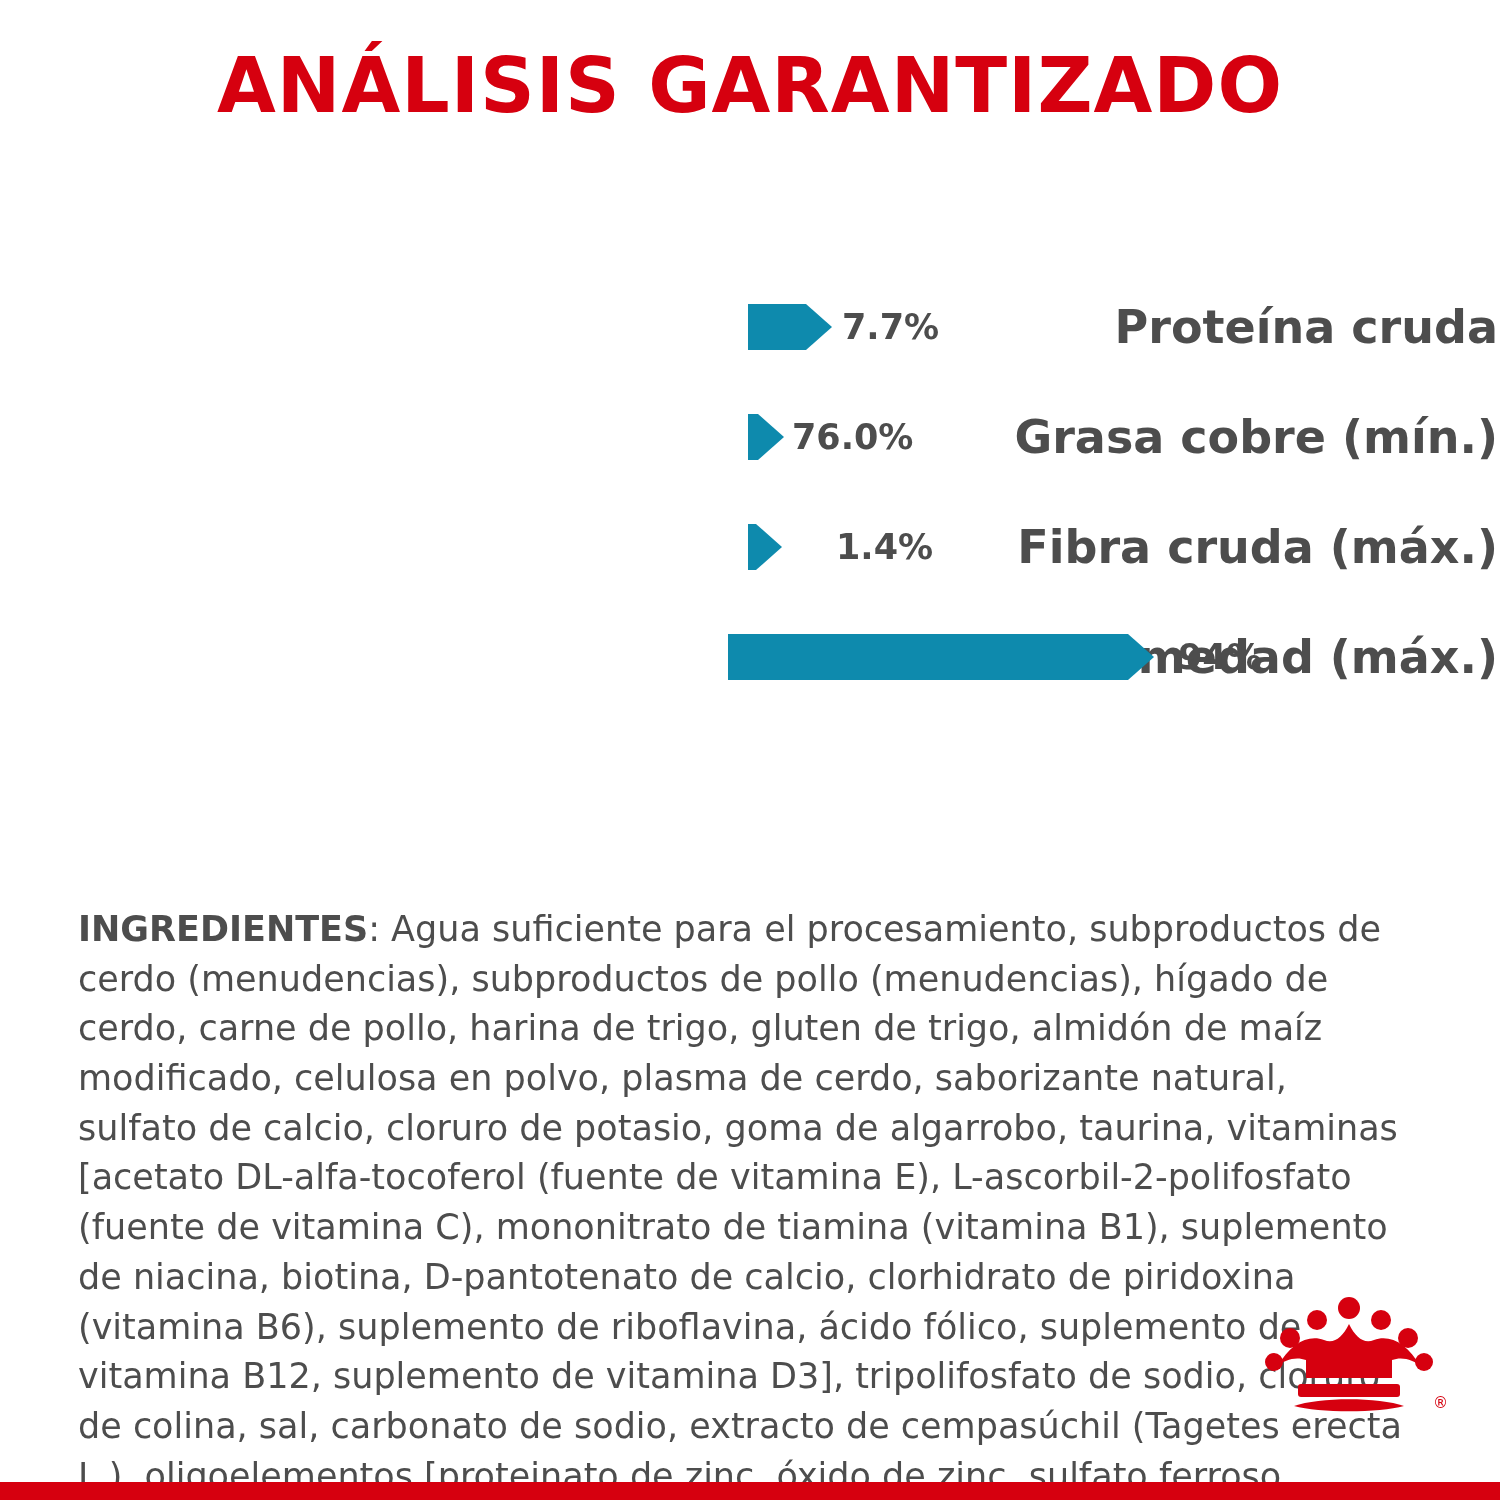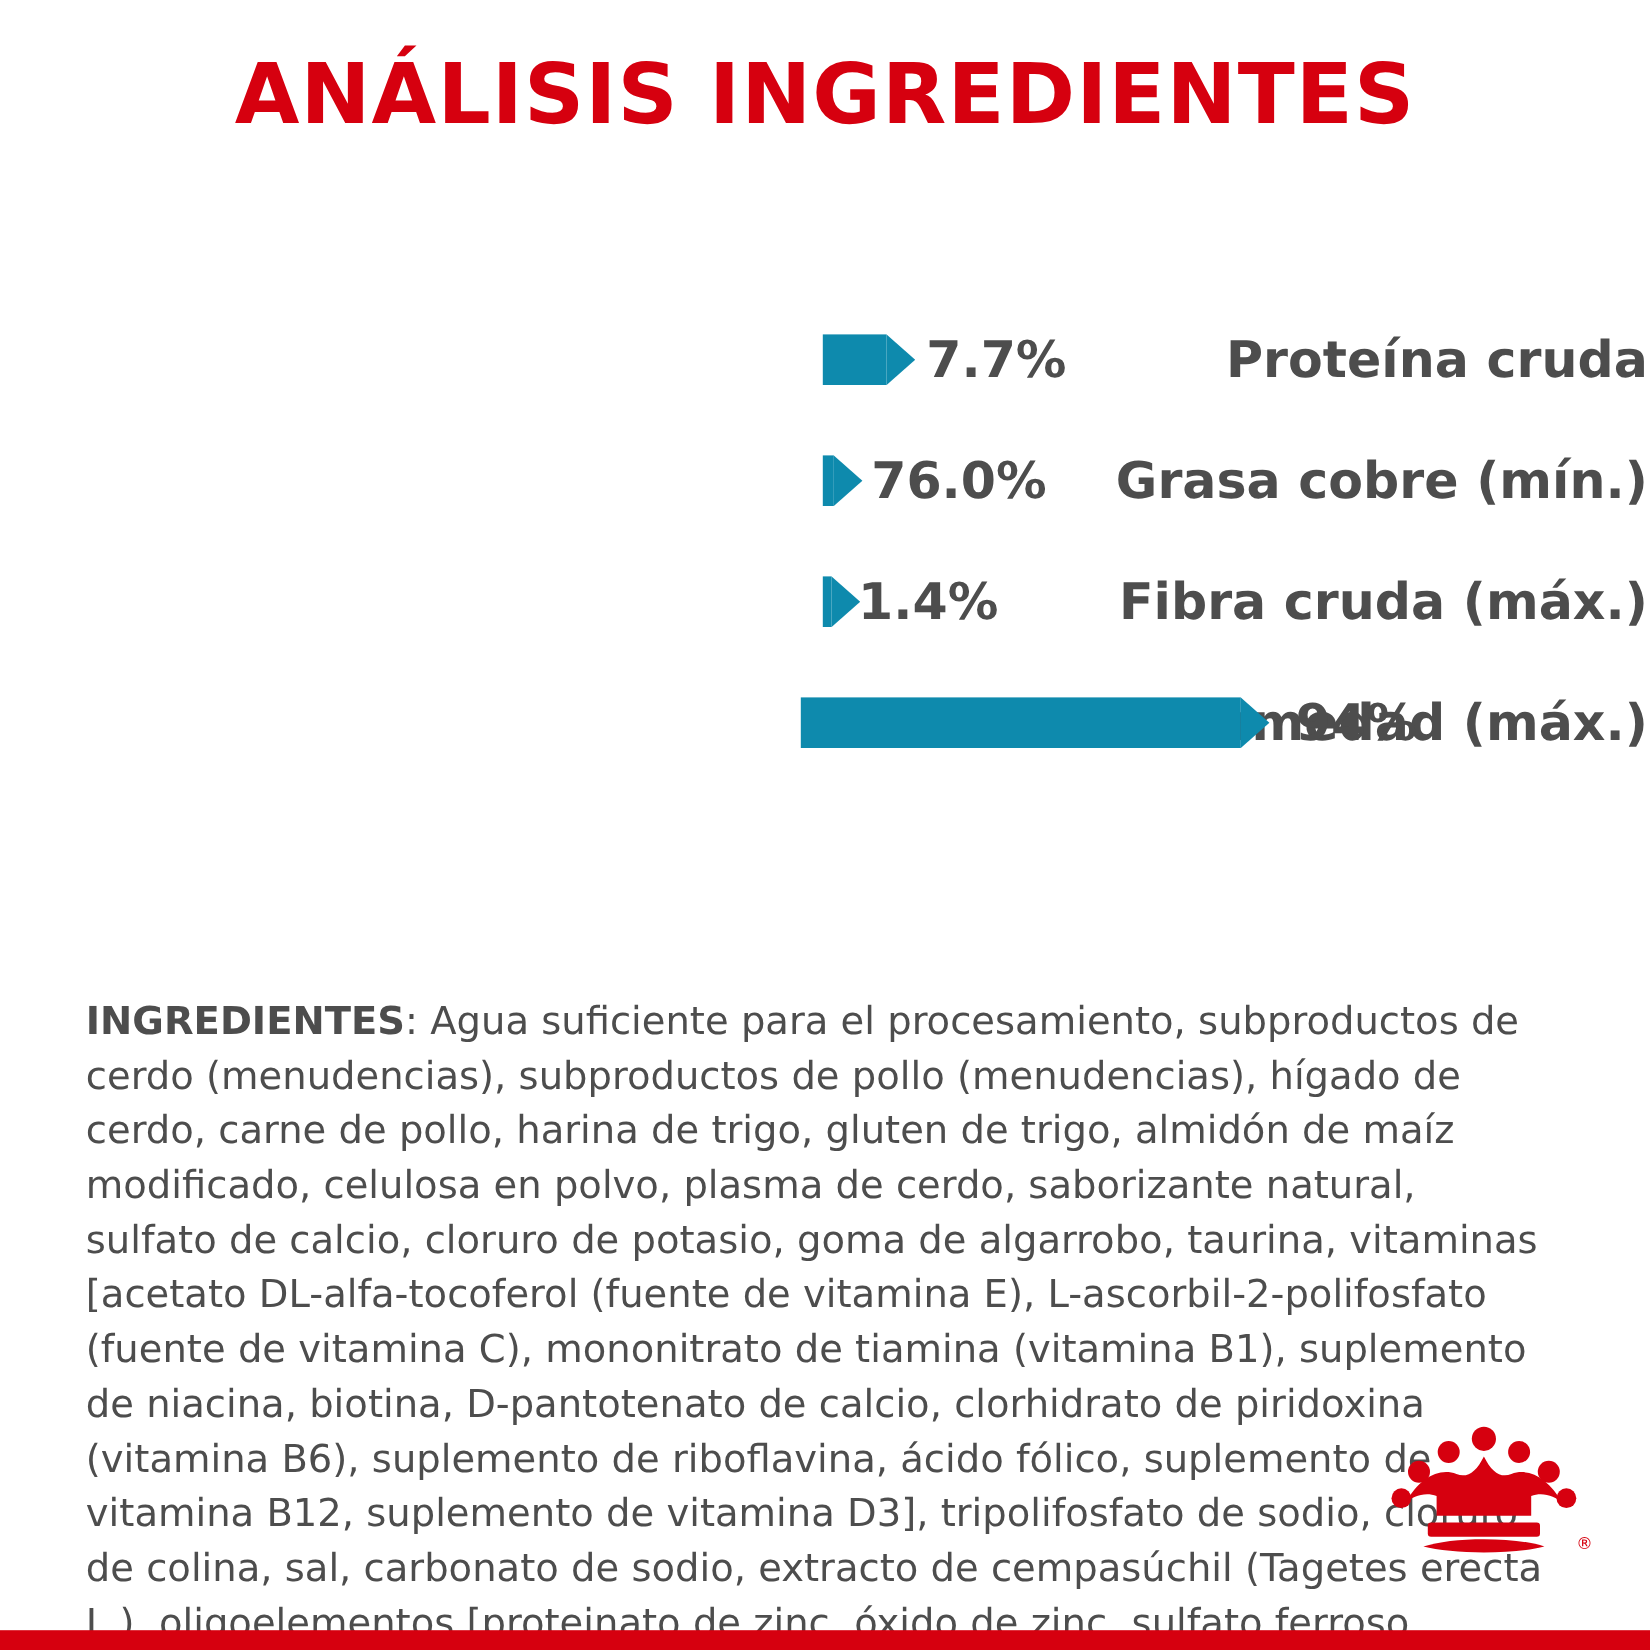--- a/index.html
+++ b/index.html
@@ -90,41 +90,41 @@
     border-bottom: 23px solid transparent;
     border-left: 26px solid #0e8aad;
   }
   .bar-value {
     position: absolute;
     top: 0;
     height: 110px;
     display: flex;
     align-items: center;
     color: #4d4d4d;
-    font-size: 46px;
+    font-size: 35px;
     font-weight: bold;
     font-family: "DejaVu Sans", sans-serif;
     white-space: nowrap;
   }
 
   
   .r0 .row-label { width: 740px; }
   .r0 .bar-wrap  { left: 748px; }
   .r0 .bar       { width: 58px; }
   .r0 .bar-value { left: 842px; }
 
   .r1 .row-label { width: 738px; }
   .r1 .bar-wrap  { left: 748px; }
   .r1 .bar       { width: 10px; }
   .r1 .bar-value { left: 792px; }
 
   .r2 .row-label { width: 738px; }
   .r2 .bar-wrap  { left: 748px; }
   .r2 .bar       { width: 8px; }
-  .r2 .bar-value { left: 780px; }
+  .r2 .bar-value { left: 836px; }
 
   .r3 .row-label { width: 728px; }
   .r3 .bar-wrap  { left: 728px; }
   .r3 .bar       { width: 400px; }
   .r3 .bar-value { left: 1178px; }
 
   
   .ingredients {
     position: absolute;
     top: 905px;
@@ -166,21 +166,21 @@
     width: 1500px;
     height: 18px;
     background: #d6000f;
   }
 </style>
 </head>
 <body>
 
 <div class="page">
 
-  <div class="title">ANÁLISIS INGREDIENTES</div>
+  <div class="title">ANÁLISIS GARANTIZADO</div>
 
   <div class="chart">
 
     <div class="row r0">
       <div class="row-label">Proteína cruda</div>
       <div class="bar-wrap">
         <div class="bar"></div>
       </div>
       <div class="bar-value">7.7%</div>
     </div>

